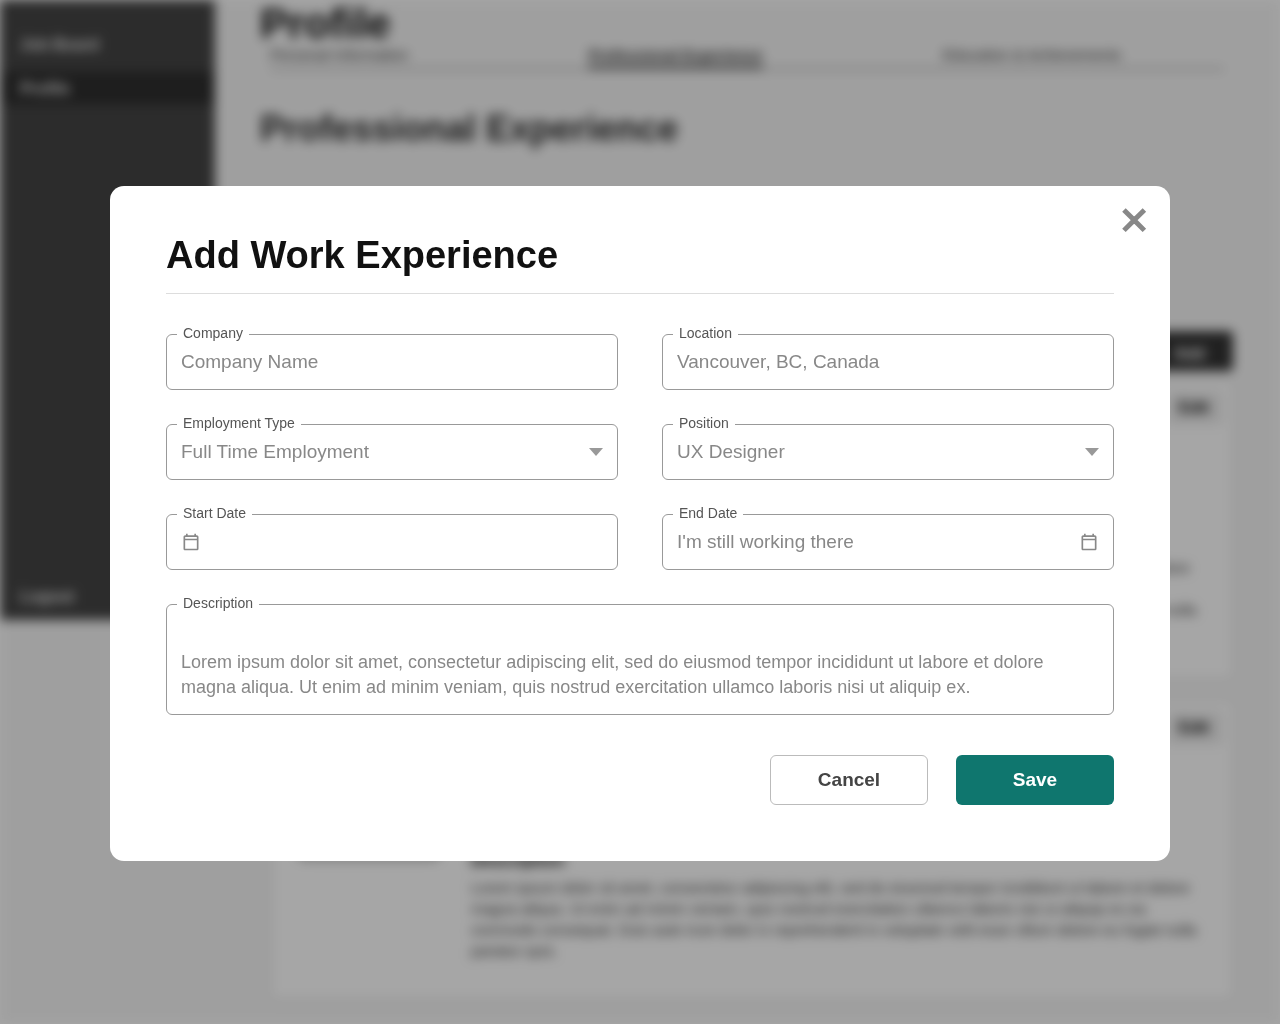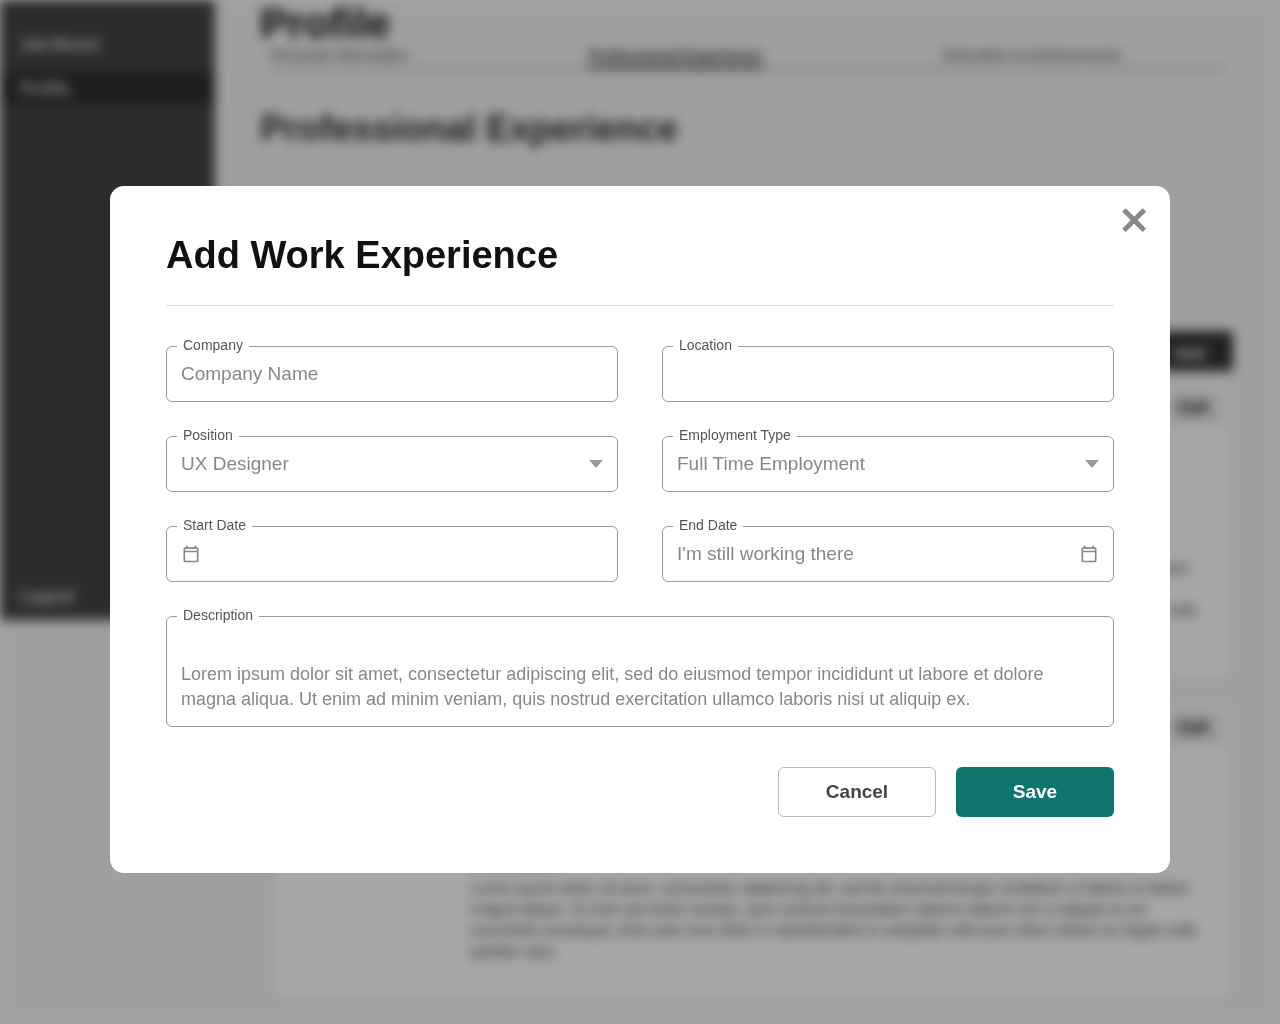--- a/index.html
+++ b/index.html
@@ -144,21 +144,21 @@
       font-size: 38px;
       font-weight: 700;
       color: #888;
       cursor: pointer;
       line-height: 1;
     }
     .modal-title {
       font-size: 38px;
       font-weight: 700;
       color: #111;
-      margin-bottom: 28px;
+      margin-bottom: 16px;
     }
     .modal-divider {
       border: none;
       border-top: 1px solid #ddd;
       margin-bottom: 40px;
     }
     .form-grid {
       display: grid;
       grid-template-columns: 1fr 1fr;
       column-gap: 44px;
@@ -210,21 +210,21 @@
     }
     .calendar-icon {
       width: 20px; height: 20px;
       position: relative;
     }
     .calendar-icon svg { width: 20px; height: 20px; fill: #888; }
 
     .modal-actions {
       display: flex;
       justify-content: flex-end;
-      gap: 20px;
+      gap: 28px;
       margin-top: 40px;
     }
     .btn {
       min-width: 158px;
       height: 50px;
       border-radius: 6px;
       font-size: 19px;
       font-weight: 600;
       display: flex;
       align-items: center;
@@ -287,31 +287,32 @@
 
   <div class="form-grid">
 
     <div class="field">
       <span class="field-label">Company</span>
       <span class="field-value">Company Name</span>
     </div>
 
     <div class="field">
       <span class="field-label">Location</span>
+      <span class="field-value">Vancouver, BC, Canada</span>
+    </div>
+
+    <div class="field">
+      <span class="field-label">Employment Type</span>
+      <span class="field-value">Full Time Employment</span>
+      <span class="chevron"></span>
     </div>
 
     <div class="field">
       <span class="field-label">Position</span>
       <span class="field-value">UX Designer</span>
-      <span class="chevron"></span>
-    </div>
-
-    <div class="field">
-      <span class="field-label">Employment Type</span>
-      <span class="field-value">Full Time Employment</span>
       <span class="chevron"></span>
     </div>
 
     <div class="field">
       <span class="field-label">Start Date</span>
       <span class="calendar-icon">
         <svg viewBox="0 0 24 24">
             <path d="M19 4h-1V2h-2v2H8V2H6v2H5c-1.1 0-2 .9-2 2v14c0 1.1.9 2 2 2h14c1.1 0 2-.9 2-2V6c0-1.1-.9-2-2-2zm0 16H5V10h14v10zm0-12H5V6h14v2z"></path>
           </svg>
       </span>

